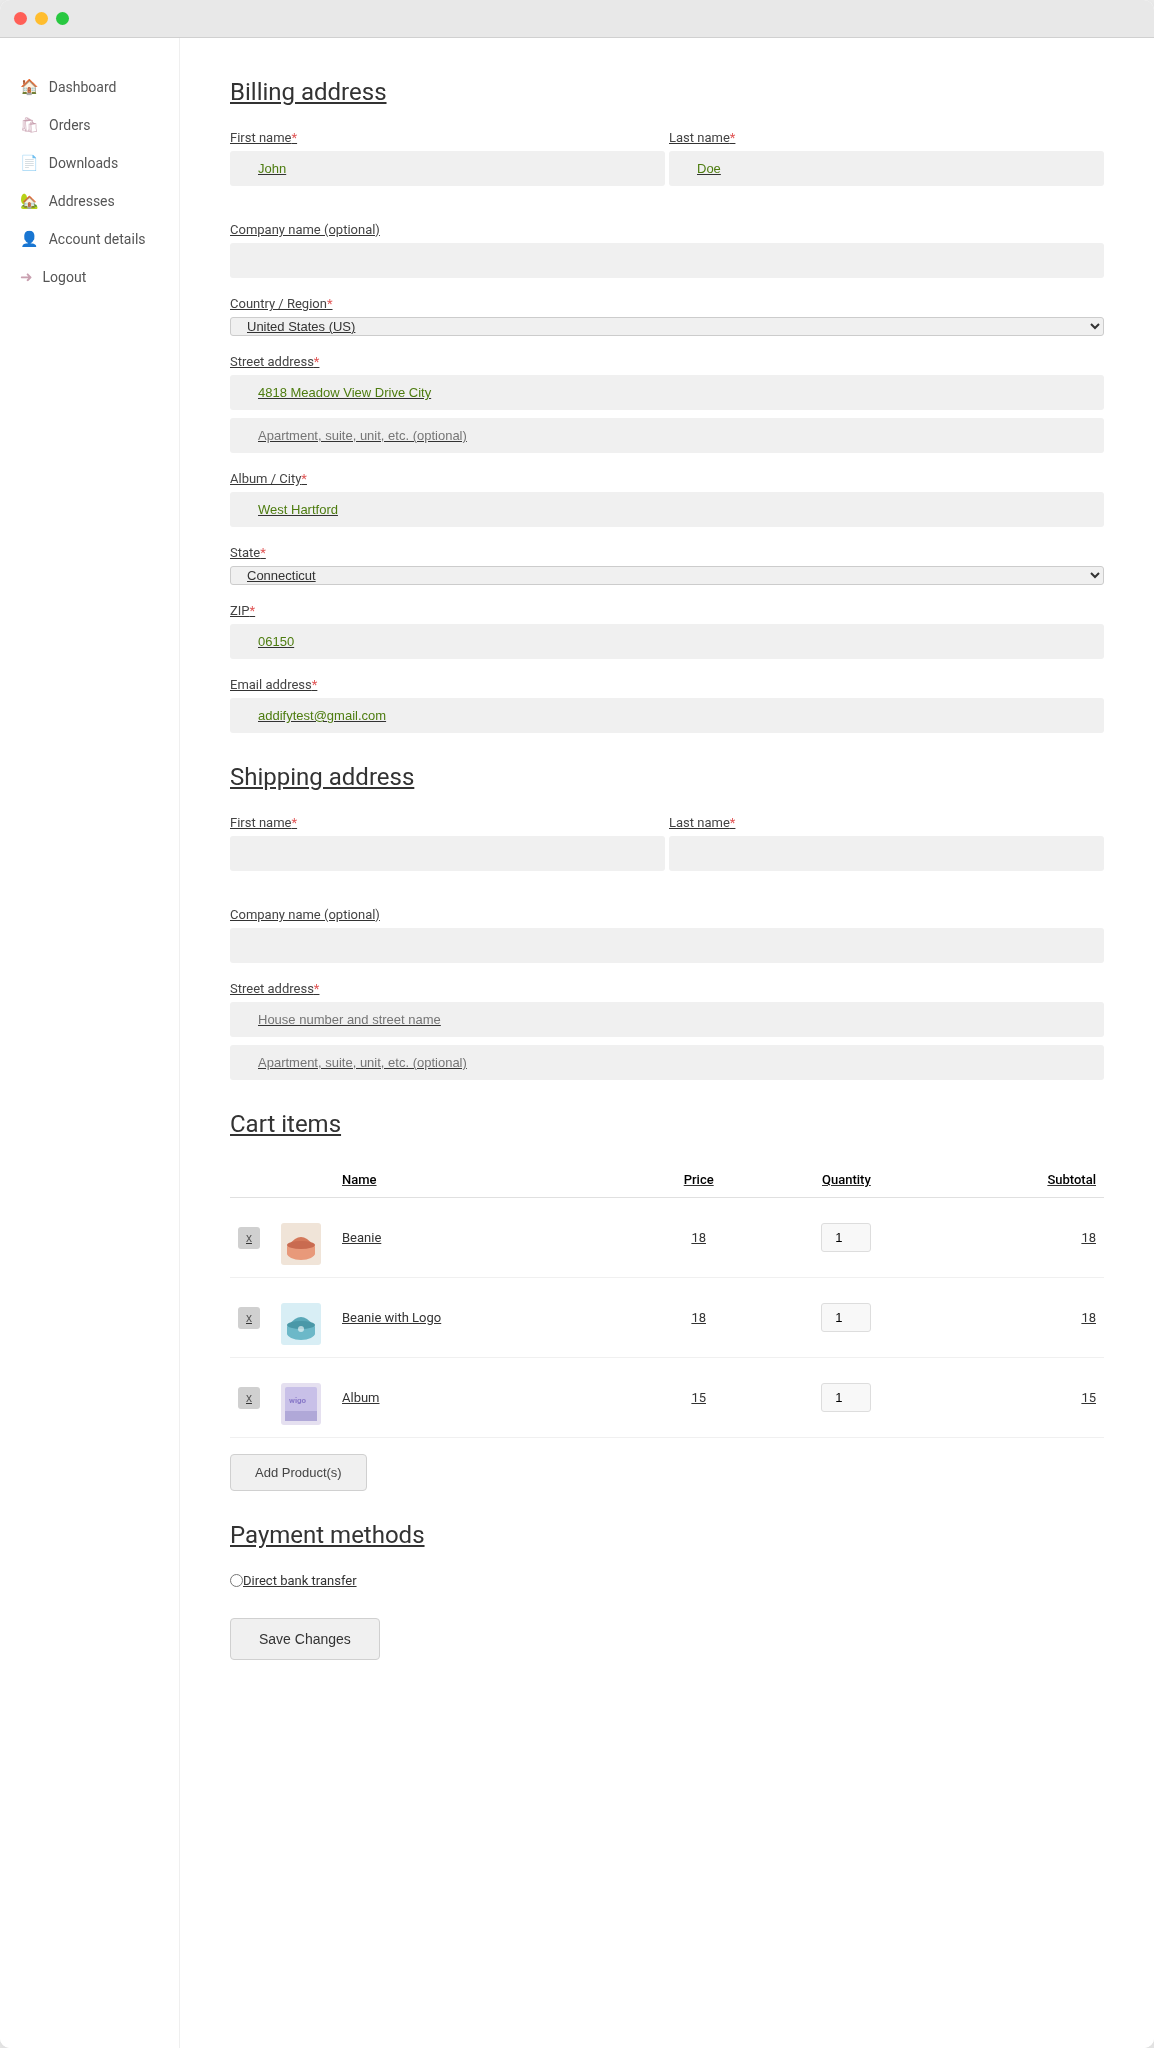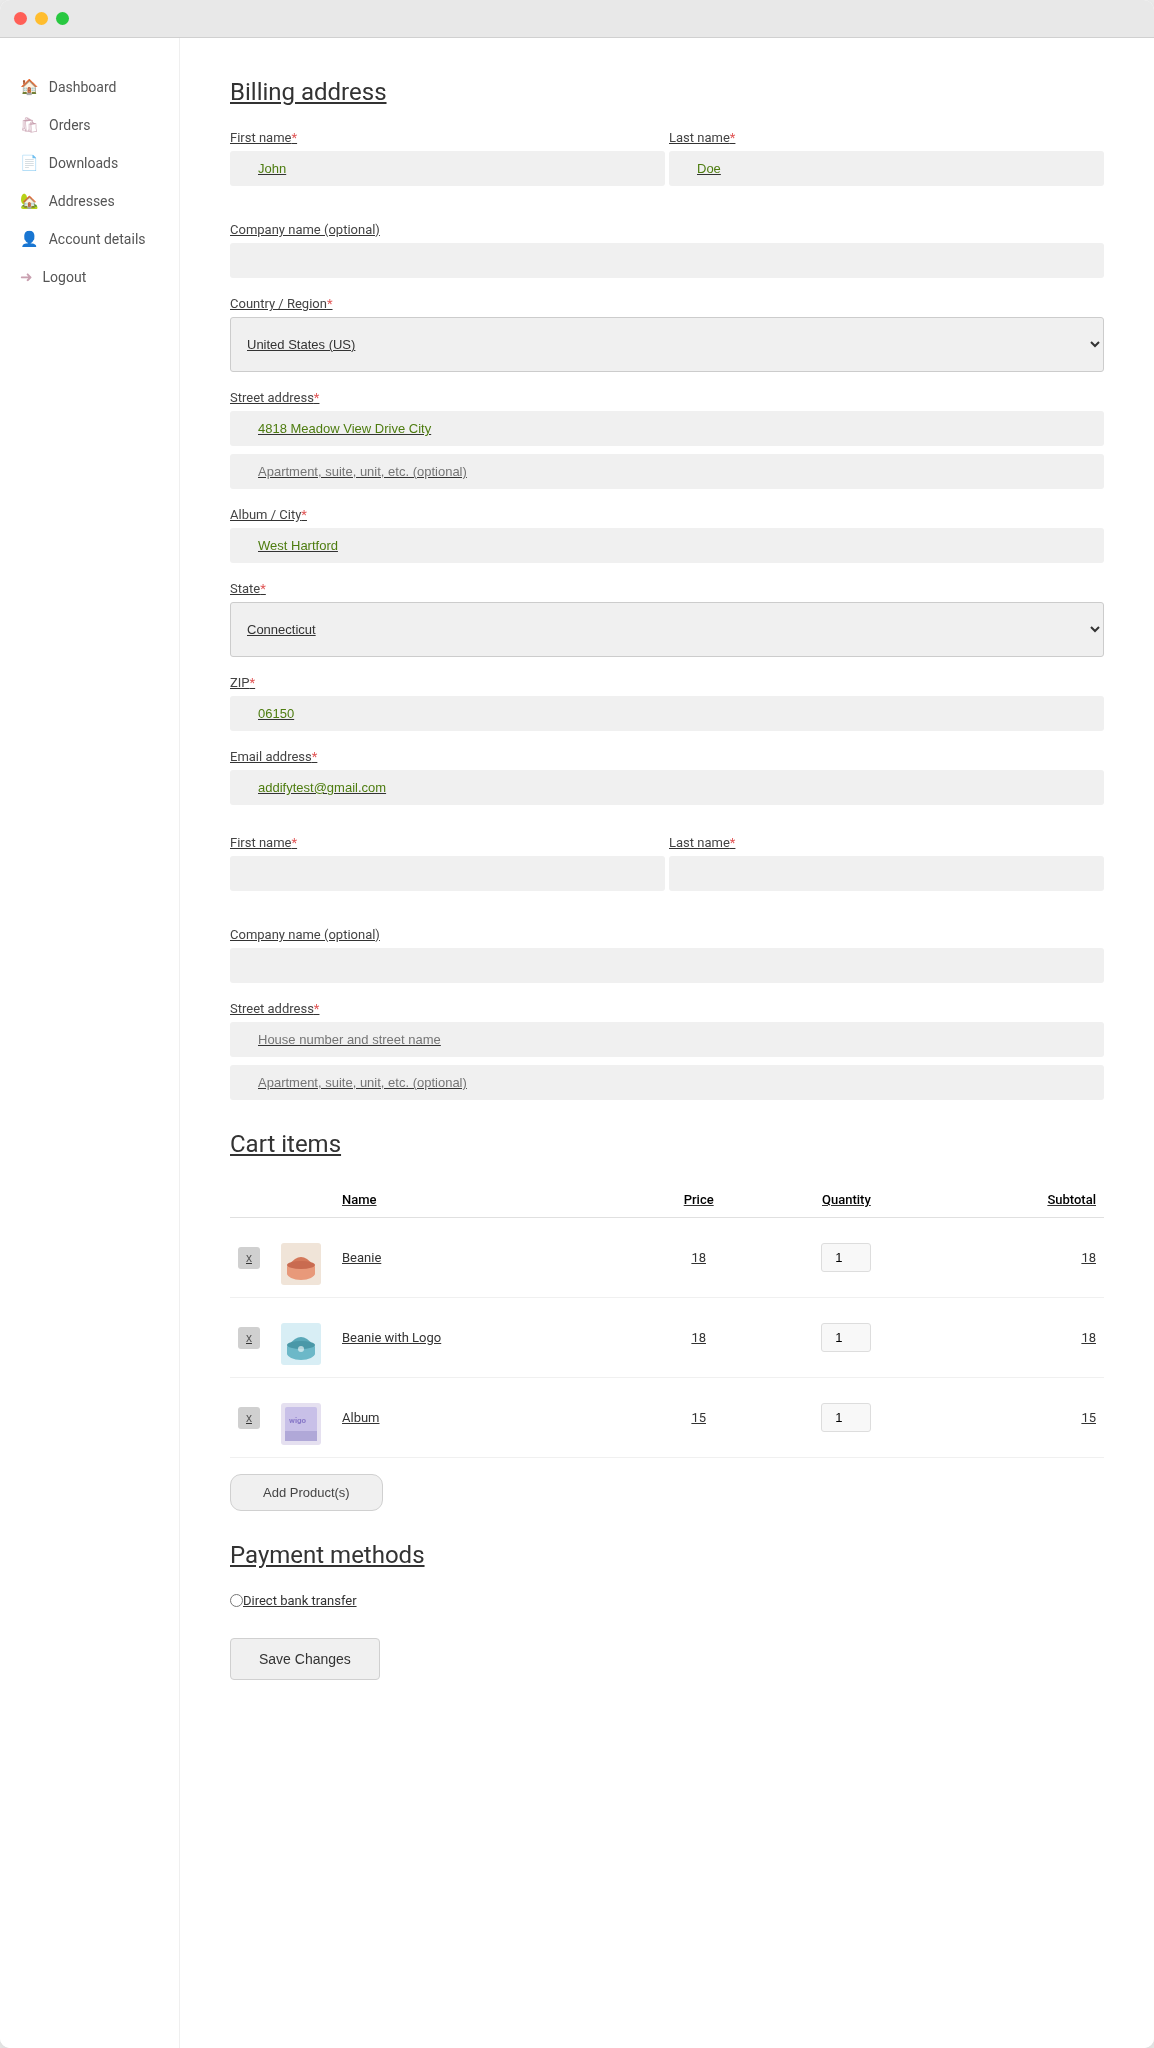--- a/index.html
+++ b/index.html
@@ -94,21 +94,21 @@
       padding: 10px 28px;
       font-size: 13px;
       color: #4d7c0f;
       outline: none;
       width: 100%;
     }
     .form-select {
       background: #f0f0f0;
       border: 1px solid #ccc;
       border-radius: 3px;
-      padding: 18px 12px;
+      padding: 0 12px;
       font-size: 13px;
       color: #333;
       outline: none;
       width: 100%;
       appearance: auto;
     }
     .section-divider {
       margin: 30px 0 24px 0;
     }
     .cart-table {
@@ -163,22 +163,22 @@
       background: #f8f8f8;
       border: 1px solid #ddd;
       border-radius: 3px;
       padding: 6px 8px;
       font-size: 13px;
       text-align: center;
     }
     .add-product-btn {
       background: #f0f0f0;
       border: 1px solid #d0d0d0;
-      border-radius: 11px;
-      padding: 10px 32px;
+      border-radius: 4px;
+      padding: 10px 24px;
       font-size: 13px;
       cursor: pointer;
       margin-top: 16px;
       color: #444;
     }
     .payment-section { margin-top: 30px; }
     .radio-item {
       display: flex;
       align-items: center;
       margin-top: 12px;
@@ -304,20 +304,21 @@
 
       <div class="form-group">
         <label class="form-label">
           <span>Email address</span><span class="required-star">*</span>
         </label>
         <input type="email" class="form-input" value="addifytest@gmail.com" style="">
       </div>
 
       
       <div class="section-divider"></div>
+      <h2 class="section-title">Shipping address</h2>
 
       <div class="form-row">
         <div class="form-group half">
           <label class="form-label">
             <span>First name</span><span class="required-star">*</span>
           </label>
           <input type="text" class="form-input" value="" style="">
         </div>
         <div class="form-group half">
           <label class="form-label">

